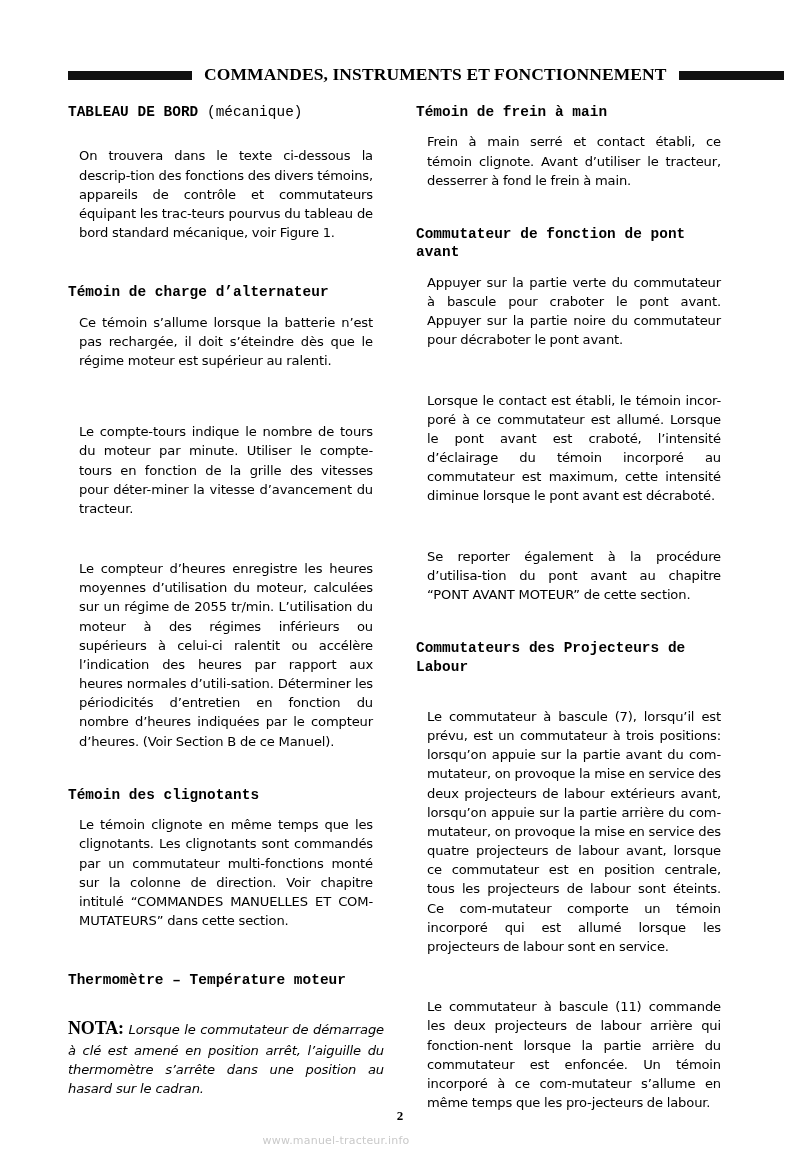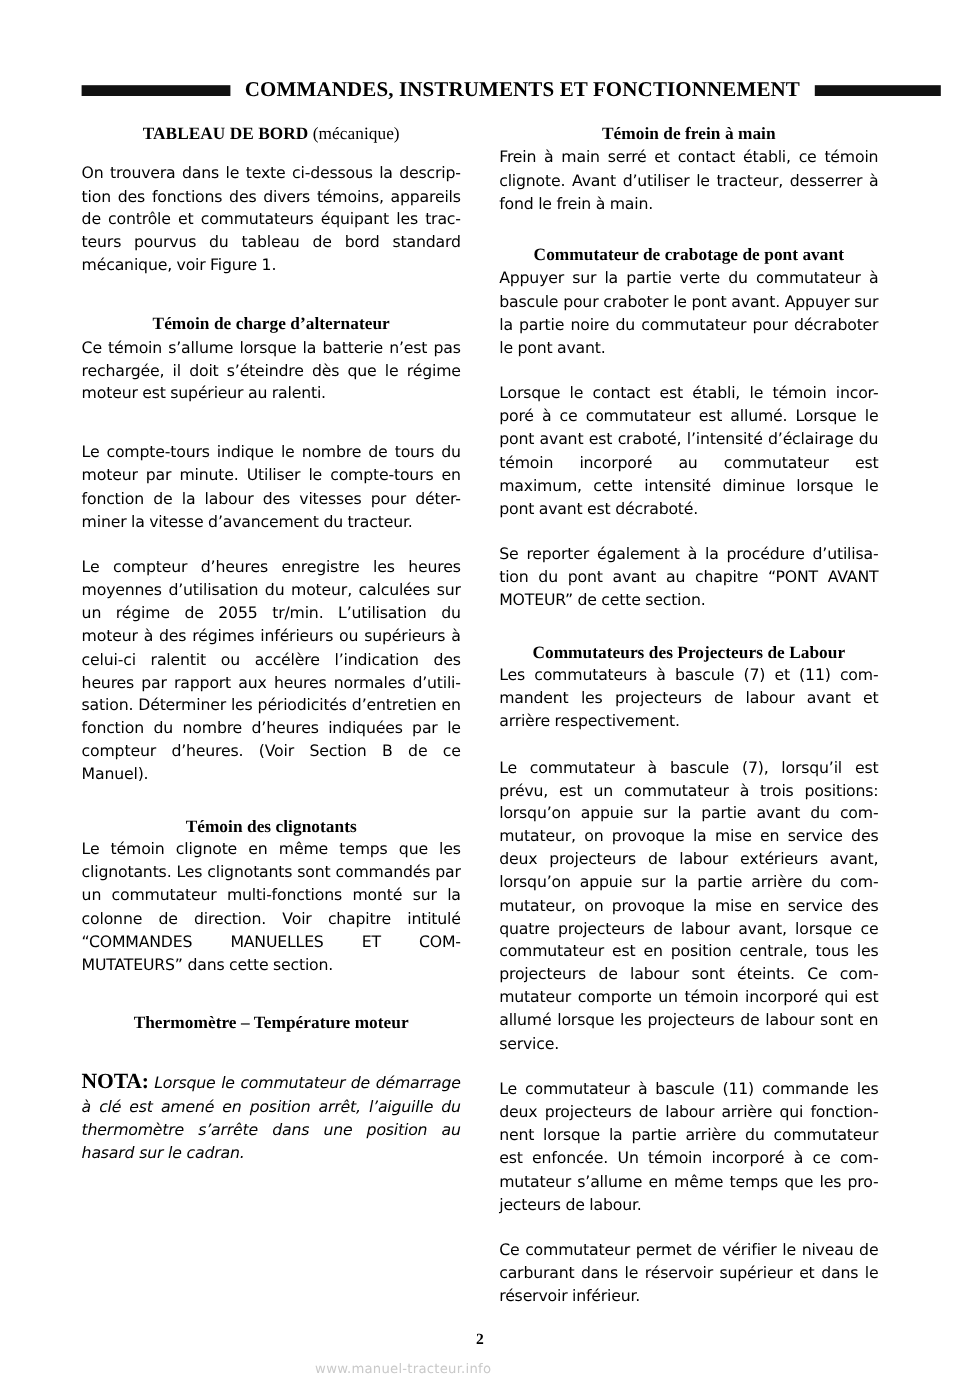--- a/index.html
+++ b/index.html
@@ -60,33 +60,32 @@
     width: 664px;
     display: flex;
     justify-content: space-between;
   }
   .col {
     width: 316px;
   }
 
   h2.sec-head {
     margin: 0 0 1px 0;
-    font-family: Liberation Serif, serif;
+    font-family: Liberation Mono, monospace;
     font-size: 14.4px;
     font-weight: bold;
     line-height: 1.28;
     letter-spacing: 0.05px;
-    text-align: center;
   }
   h2.sec-head .reg {
     font-weight: normal;
   }
 
   p.body {
-    margin: 0;
+    margin: 11px;
     font-family: "DejaVu Sans", "Liberation Sans", sans-serif;
     font-size: 13.1px;
     line-height: 1.465;
     text-align: justify;
     text-justify: inter-word;
     letter-spacing: -0.15px;
     word-spacing: -0.2px;
     hyphens: manual;
   }
 
@@ -153,21 +152,21 @@
       <h2 class="sec-head"><span>TABLEAU DE BORD</span><span class="reg"> (mécanique)</span></h2>
 
       <div class="gap-sm"></div>
       <p class="body">On trouvera dans le texte ci-dessous la descrip-tion des fonctions des divers témoins, appareils de contrôle et commutateurs équipant les trac-teurs pourvus du tableau de bord standard mécanique, voir Figure 1.</p>
 
       <div class="gap-xl"></div>
       <h2 class="sec-head">Témoin de charge d’alternateur</h2>
       <p class="body">Ce témoin s’allume lorsque la batterie n’est pas rechargée, il doit s’éteindre dès que le régime moteur est supérieur au ralenti.</p>
 
       <div class="gap-xl"></div>
-      <p class="body">Le compte-tours indique le nombre de tours du moteur par minute. Utiliser le compte-tours en fonction de la labour des vitesses pour déter-miner la vitesse d’avancement du tracteur.</p>
+      <p class="body">Le compte-tours indique le nombre de tours du moteur par minute. Utiliser le compte-tours en fonction de la grille des vitesses pour déter-miner la vitesse d’avancement du tracteur.</p>
       <div class="gap-md"></div>
       <p class="body">Le compteur d’heures enregistre les heures moyennes d’utilisation du moteur, calculées sur un régime de 2055 tr/min. L’utilisation du moteur à des régimes inférieurs ou supérieurs à celui-ci ralentit ou accélère l’indication des heures par rapport aux heures normales d’utili-sation. Déterminer les périodicités d’entretien en fonction du nombre d’heures indiquées par le compteur d’heures. (Voir Section B de ce Manuel).</p>
 
       <div class="gap-lg"></div>
       <h2 class="sec-head">Témoin des clignotants</h2>
       <p class="body">Le témoin clignote en même temps que les clignotants. Les clignotants sont commandés par un commutateur multi-fonctions monté sur la colonne de direction. Voir chapitre intitulé “COMMANDES MANUELLES ET COM-MUTATEURS” dans cette section.</p>
 
       <div class="gap-xl"></div>
       <h2 class="sec-head">Thermomètre – Température moteur</h2>
 
@@ -175,30 +174,29 @@
       <p class="note"><span class="nota-label">NOTA:</span><span> Lorsque le commutateur de démarrage à clé est amené en position arrêt, l’aiguille du thermomètre s’arrête dans une position au hasard sur le cadran.</span></p>
 
     </div>
 
     <div class="col">
 
       <h2 class="sec-head">Témoin de frein à main</h2>
       <p class="body">Frein à main serré et contact établi, ce témoin clignote. Avant d’utiliser le tracteur, desserrer à fond le frein à main.</p>
 
       <div class="gap-lg"></div>
-      <h2 class="sec-head">Commutateur de crabotage de pont avant</h2>
+      <h2 class="sec-head">Commutateur de fonction de pont avant</h2>
       <p class="body">Appuyer sur la partie verte du commutateur à bascule pour craboter le pont avant. Appuyer sur la partie noire du commutateur pour décraboter le pont avant.</p>
       <div class="gap-md"></div>
       <p class="body">Lorsque le contact est établi, le témoin incor-poré à ce commutateur est allumé. Lorsque le pont avant est craboté, l’intensité d’éclairage du témoin incorporé au commutateur est maximum, cette intensité diminue lorsque le pont avant est décraboté.</p>
       <div class="gap-md"></div>
       <p class="body">Se reporter également à la procédure d’utilisa-tion du pont avant au chapitre “PONT AVANT MOTEUR” de cette section.</p>
 
       <div class="gap-lg"></div>
       <h2 class="sec-head">Commutateurs des Projecteurs de Labour</h2>
-      <p class="body">Les commutateurs à bascule (7) et (11) com-mandent les projecteurs de labour avant et arrière respectivement.</p>
       <div class="gap-md"></div>
       <p class="body">Le commutateur à bascule (7), lorsqu’il est prévu, est un commutateur à trois positions: lorsqu’on appuie sur la partie avant du com-mutateur, on provoque la mise en service des deux projecteurs de labour extérieurs avant, lorsqu’on appuie sur la partie arrière du com-mutateur, on provoque la mise en service des quatre projecteurs de labour avant, lorsque ce commutateur est en position centrale, tous les projecteurs de labour sont éteints. Ce com-mutateur comporte un témoin incorporé qui est allumé lorsque les projecteurs de labour sont en service.</p>
       <div class="gap-md"></div>
       <p class="body">Le commutateur à bascule (11) commande les deux projecteurs de labour arrière qui fonction-nent lorsque la partie arrière du commutateur est enfoncée. Un témoin incorporé à ce com-mutateur s’allume en même temps que les pro-jecteurs de labour.</p>
 
       <div class="gap-md"></div>
       <p class="body">Ce commutateur permet de vérifier le niveau de carburant dans le réservoir supérieur et dans le réservoir inférieur.</p>
 
     </div>
   </div>

